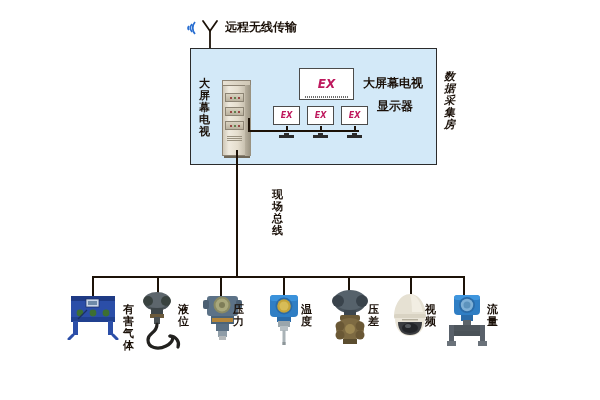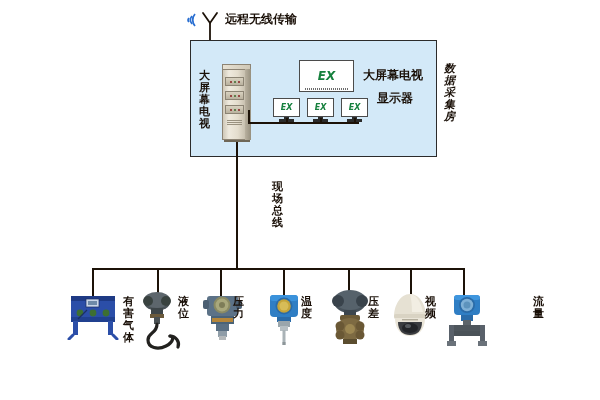--- a/index.html
+++ b/index.html
@@ -3,21 +3,21 @@
 <meta charset="utf-8">
 <style>
   html,body{margin:0;padding:0;}
   body{
     width:600px;height:400px;background:#ffffff;
     font-family:"Liberation Sans","DejaVu Sans",sans-serif;
     overflow:hidden;position:relative;
   }
   #stage{position:absolute;left:0;top:0;width:600px;height:400px;}
 
-  .abs{position:absolute;}
+  .abs{position:absolute;margin-top:8px;}
 
   
   .lbl{
     color:#1a1008;font-weight:bold;letter-spacing:0px;white-space:nowrap;
   }
   .lbl-h{font-size:12px;line-height:13px;}
   .lbl-v{
     font-size:11px;line-height:12px;width:13px;white-space:normal;
     word-break:break-all;text-align:center;
   }
@@ -56,21 +56,21 @@
   
   .screen-frame{
     background:#f2f0ec;border:1.2px solid #4b4b4b;box-sizing:border-box;
     display:flex;align-items:center;justify-content:center;flex-direction:column;
   }
   .screen-inner{
     background:#ffffff;width:100%;height:100%;
     display:flex;align-items:center;justify-content:center;position:relative;
   }
   .logo-red{
-    color:#15803d;font-weight:bold;font-style:italic;
+    color:#be185d;font-weight:bold;font-style:italic;
     font-family:"DejaVu Sans",sans-serif;
   }
   .screen-cap{
     position:absolute;bottom:1px;left:10%;width:80%;height:2px;
     background:repeating-linear-gradient(to right,#6d6d6d 0 1px,transparent 1px 2px);
   }
   .mon-neck{background:#2b2b2b;}
   .mon-base{background:#2b2b2b;}
 
   
@@ -306,15 +306,15 @@
       <rect x="15" y="25" width="12" height="6" fill="#2a6ba8"></rect>
       <rect x="17" y="30" width="8" height="6" fill="#5c646a"></rect>
       <rect x="5" y="35" width="32" height="6" fill="#4e565c"></rect>
       <rect x="3" y="35" width="5" height="20" fill="#59616a"></rect>
       <rect x="34" y="35" width="5" height="20" fill="#59616a"></rect>
       <rect x="8" y="41" width="26" height="5" fill="#4a5258"></rect>
       <rect x="1" y="51" width="9" height="5" fill="#6a727a"></rect>
       <rect x="32" y="51" width="9" height="5" fill="#6a727a"></rect>
     </svg>
   </div>
-  <div class="abs lbl lbl-v" style="left:510px;top:295px;padding-left:22px;">流量</div>
+  <div class="abs lbl lbl-v" style="left:464px;top:295px;padding-left:22px;">流量</div>
 
 </div>
 
 </body></html>

